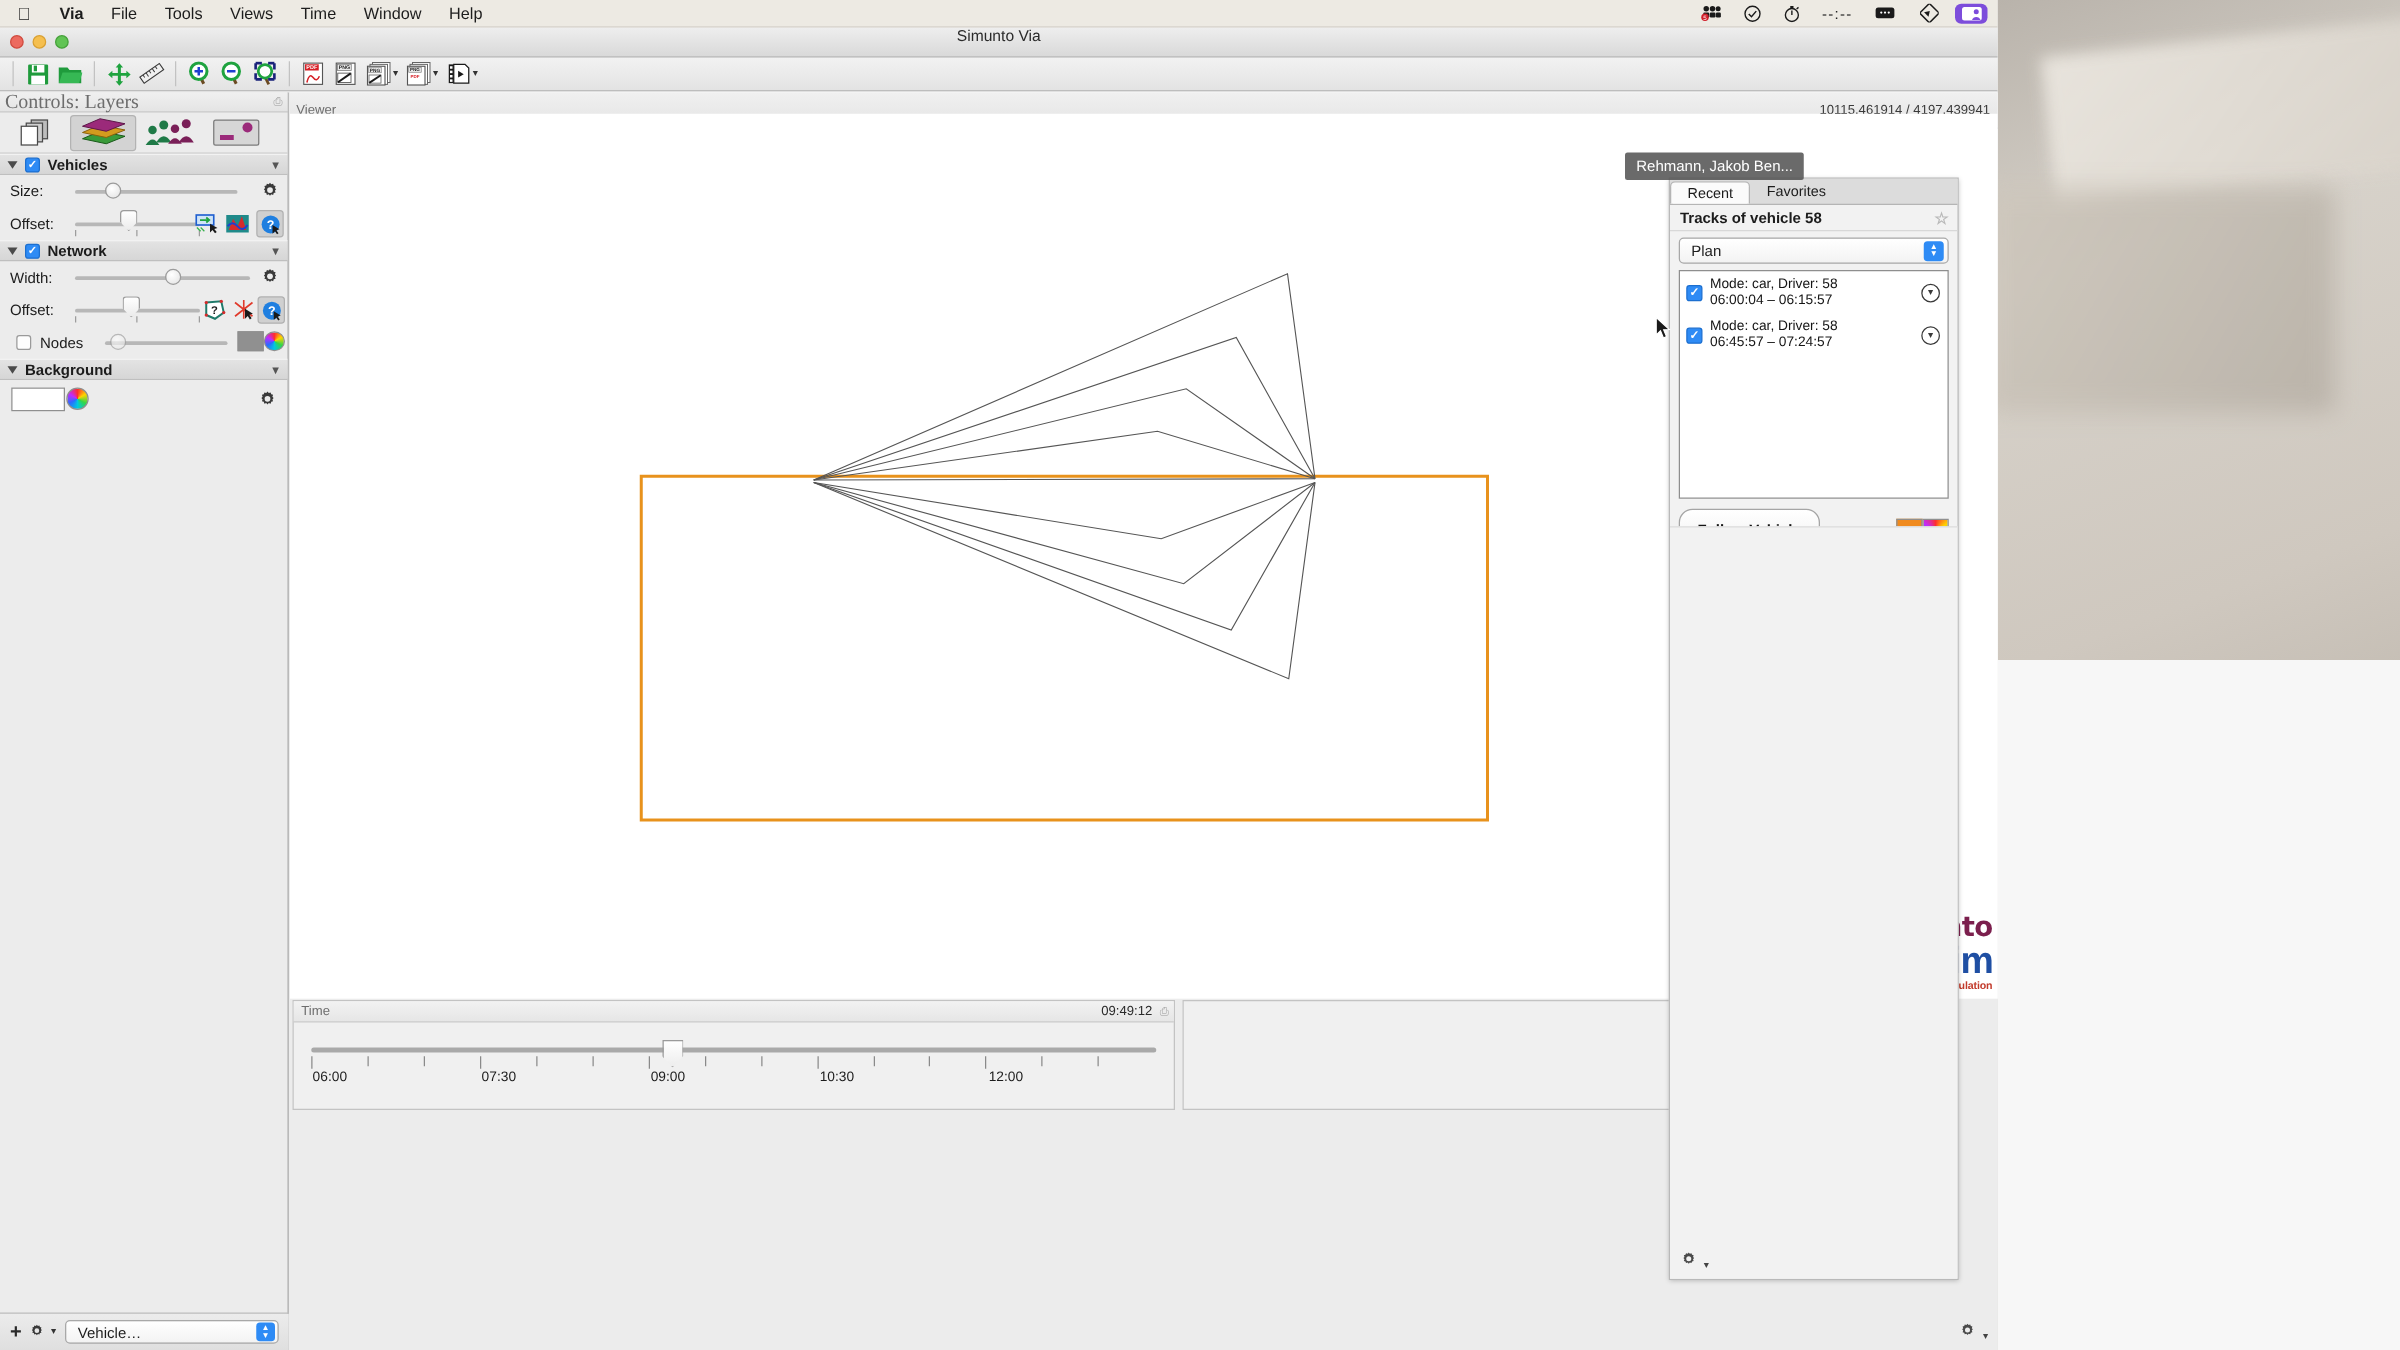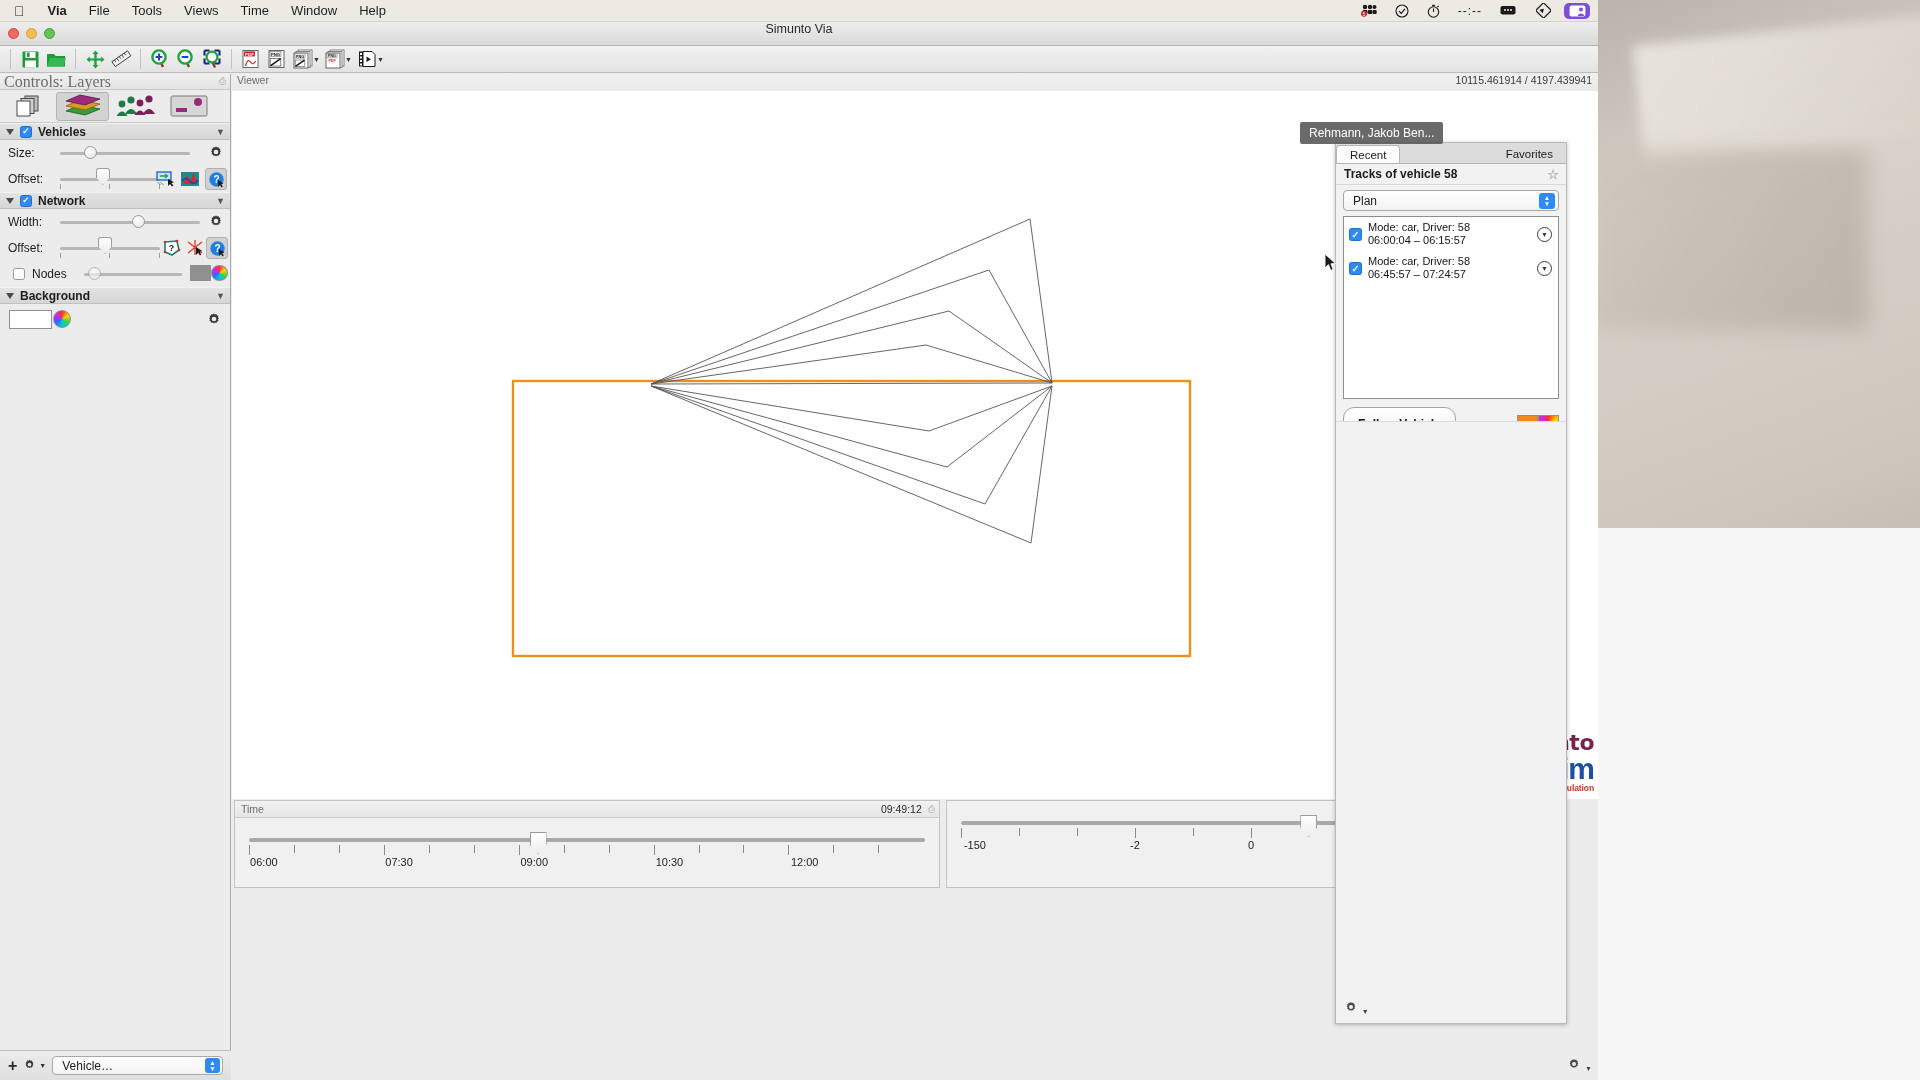--- a/index.html
+++ b/index.html
@@ -153,21 +153,21 @@
     background:#2e8bf5; color:#fff; display:flex; flex-direction:column;
     align-items:center; justify-content:center; font-size:6.5px; line-height:6px;
   }
 
   
   #viewer{
     position:absolute; left:232px; top:0; right:0; height:725px; background:#fff;
   }
   #viewer-head{
     height:29px; background:linear-gradient(#f0f0f0,#e4e4e4);
-    border-bottom:1px solid #c8c8c8; display:flex; 
+    border-bottom:1px solid #c8c8c8; display:flex; align-items:center;
     justify-content:space-between; padding:0 6px 0 5px;
   }
   #viewer-head .vlbl{ font-size:10.5px; color:#6d6d6d; }
   #viewer-head .coords{ font-size:10.5px; color:#3a3a3a; }
   #canvas{ position:absolute; left:0; top:17px; right:0; bottom:0; background:#fff; overflow:hidden;}
 
   
   #clock{ position:absolute; left:1215px; top:97px; width:97px; height:114px; }
 
   
@@ -198,21 +198,21 @@
                    background:linear-gradient(#ffffff,#ededed); border:1px solid #9a9a9a;
                    clip-path:polygon(0% 0%,100% 0%,100% 58%,50% 100%,0% 58%); }
   #gear-bottom{ position:absolute; right:6px; bottom:6px; font-size:13px; color:#555; }
 
   
   #right-panel{
     position:absolute; left:1335px; top:142px; width:232px; height:882px;
     background:#f2f2f2; border:1px solid #b9b9b9; z-index:30;
     box-shadow:0 1px 4px rgba(0,0,0,.25);
   }
-  #rp-tabs{ height:21px; display:flex; align-items:flex-end; justify-content:space-between;
+  #rp-tabs{ height:21px; display:flex; align-items:flex-end; justify-content:flex-start;
             gap:0px; background:#dcdcdc; border-bottom:1px solid #b5b5b5;}
   .rp-tab{ height:18px; padding:0 13px; font-size:11.5px; display:flex; align-items:center;
            border-radius:4px 4px 0 0; color:#1c1c1c;}
   .rp-tab.active{ background:#fbfbfb; border:1px solid #b5b5b5; border-bottom:none; font-weight:normal;}
   #rp-title{ height:21px; display:flex; align-items:center; justify-content:space-between;
              padding:0 7px 0 8px; font-size:12px; font-weight:bold; color:#1c1c1c;
              border-bottom:1px solid #d8d8d8;}
   #rp-title .star{ color:#b9b9b9; font-size:13px; }
   #rp-combo-wrap{ padding:5px 7px 5px 7px; }
   #rp-list{
@@ -762,44 +762,20 @@
             <span style="left:22.2%;text-align:right;">07:30</span>
             <span style="left:42.2%;">09:00</span>
             <span style="left:62.2%;">10:30</span>
             <span style="left:82.2%;">12:00</span>
           </div>
           <div class="bknob" style="left:41.5%;"></div>
         </div>
       </div>
 
       <div class="bpanel" style="left:714px; width:610px;">
-        <div class="bslider">
-          <div class="btrack"></div>
-          <div class="bticks">
-            <i class="major" style="left:0%;"></i>
-              <i style="left:10%;"></i>
-              <i style="left:20%;"></i>
-            <i class="major" style="left:30%;"></i>
-              <i style="left:40%;"></i>
-              <i class="major" style="left:50%;"></i>
-            <i style="left:60%;"></i>
-              <i class="major" style="left:70%;"></i>
-              <i style="left:80%;"></i>
-            <i style="left:90%;"></i>
-              <i class="major" style="left:99.6%;"></i>
-          </div>
-          <div class="blabels">
-            <span style="left:2.4%;">-150</span>
-            <span style="left:30%;">-2</span>
-            <span style="left:50%;">0</span>
-            <span style="left:70%;">+2</span>
-            <span style="left:97.3%;">+150</span>
-          </div>
-          <div class="bknob" style="left:58.5%;"></div>
-        </div>
       </div>
 
       <div id="gear-bottom">
         <svg width="14" height="14" viewBox="0 0 16 16">
             <g fill="#4a4a4a">
           <path d="M8 2.2 l1 1.2 1.5-.5 .5 1.5 1.5 .4 -.6 1.5 1 1.1 -1 1.1 .6 1.5 -1.5 .4 -.5 1.5 -1.5-.5 -1 1.2 -1-1.2 -1.5 .5 -.5-1.5 -1.5-.4 .6-1.5 -1-1.1 1-1.1 -.6-1.5 1.5-.4 .5-1.5 1.5 .5 Z"></path>
         </g>
             <circle cx="8" cy="8" r="2.3" fill="#ececec"></circle>
           </svg>
         <span style="font-size:7px;color:#444;">▼</span>

